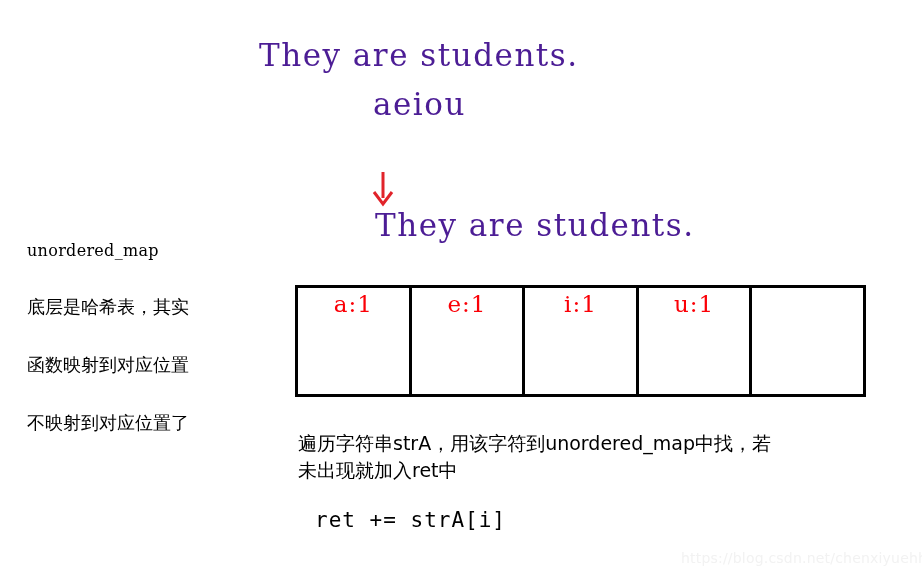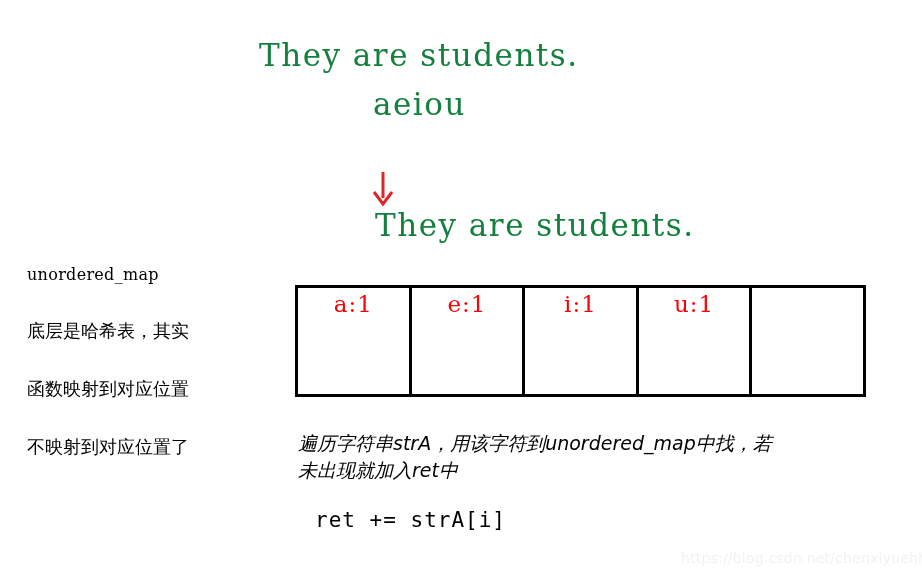--- a/index.html
+++ b/index.html
@@ -18,39 +18,39 @@
   }
 
   .abs { position: absolute; }
 
   
   .sample-line {
     font-family: "DejaVu Serif", "Liberation Serif", serif;
     font-size: 31px;
     line-height: 1.0;
     letter-spacing: 1.5px;
-    color: #15803d;
+    color: #4c1d95;
     white-space: pre;
   }
   #line-strA { left: 259px; top: 40px; }
   #line-strB { left: 373px; top: 89px; }
   #line-result { left: 375px; top: 210px; }
 
   
   #down-arrow {
     left: 370px;
     top: 168px;
     width: 34px;
     height: 40px;
   }
 
   
   #note-block {
     left: 27px;
-    top: 264px;
+    top: 240px;
     width: 215px;
   }
   #note-title {
     font-family: "DejaVu Serif", "Liberation Serif", serif;
     font-size: 16px;
     line-height: 21px;
     letter-spacing: 0.3px;
     white-space: pre;
   }
   .note-line {
@@ -91,21 +91,20 @@
     white-space: pre;
     position: relative;
     top: 3px;
   }
 
   
   #desc-block {
     left: 298px;
     top: 430px;
     width: 580px;
-    font-style: italic;
   }
   .desc-line {
     font-family: "DejaVu Sans", "Liberation Sans", sans-serif;
     font-size: 19px;
     line-height: 27px;
     white-space: pre;
     color: #000000;
   }
 
   

